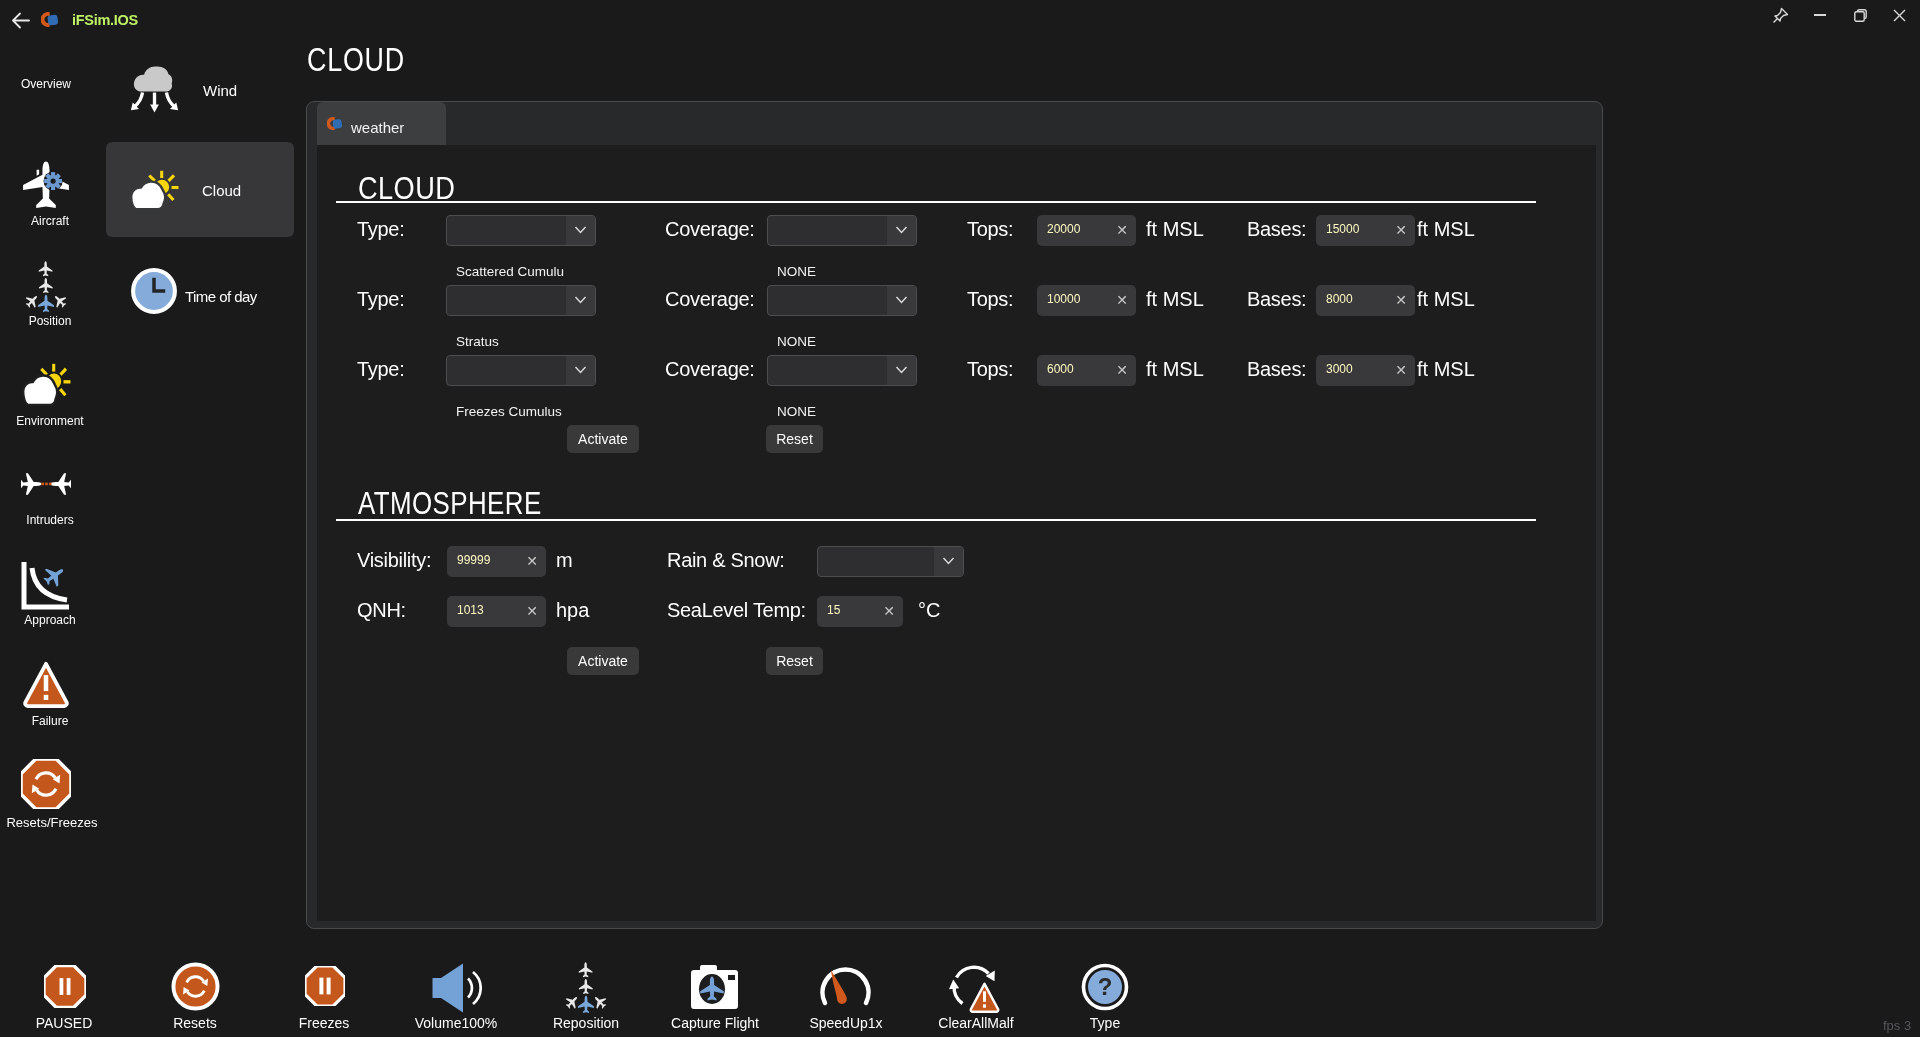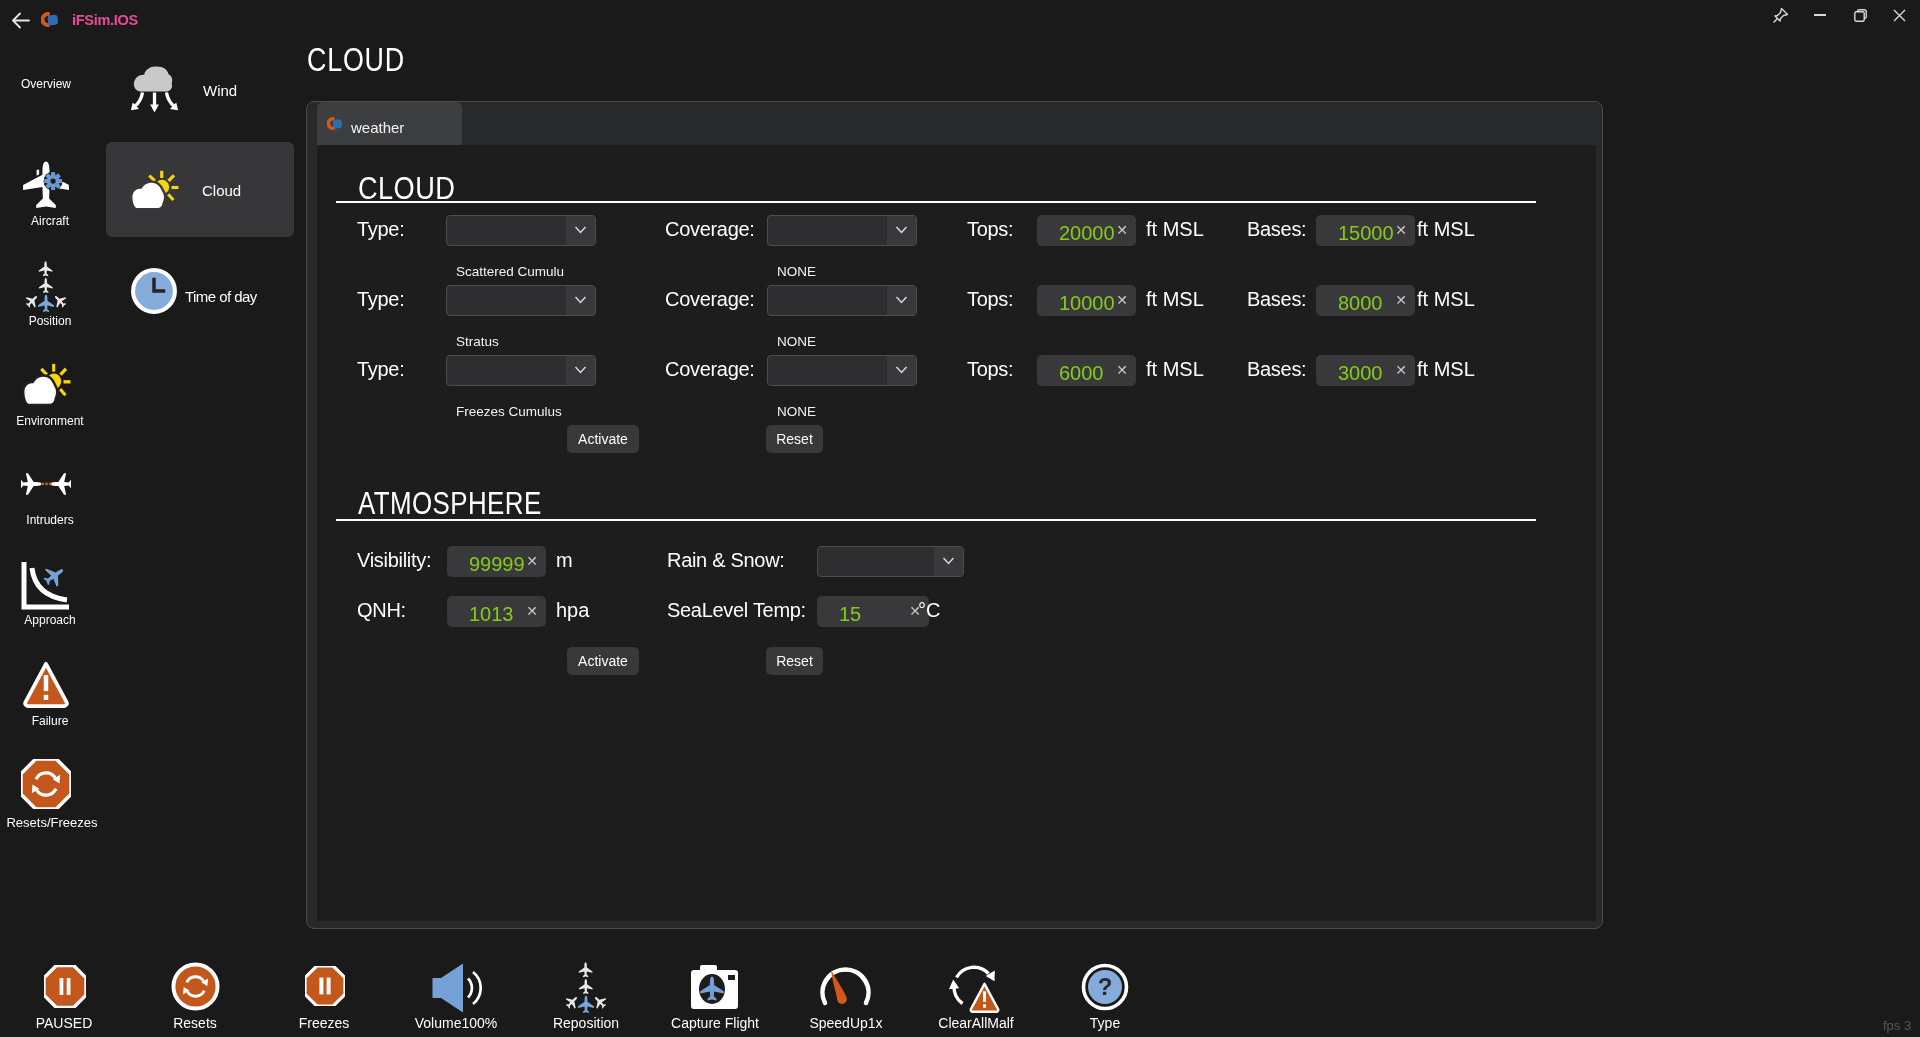--- a/index.html
+++ b/index.html
@@ -1,31 +1,31 @@
 <!DOCTYPE html>
 <html><head>
 <meta charset="utf-8">
 <style>
 * { margin:0; padding:0; box-sizing:border-box; }
 html,body { width:1920px; height:1037px; overflow:hidden; background:#1a1a1b; font-family:"Liberation Sans", sans-serif; color:#fff; }
 .abs { position:absolute; }
-.lbl { position:absolute; color:#ec4899; white-space:nowrap; }
+.lbl { position:absolute; color:#bef264; white-space:nowrap; }
 
 #panel { position:absolute; left:306px; top:101px; width:1297px; height:828px; background:#28292b; border:1px solid #4a4a4c; border-radius:8px; }
-#tab { position:absolute; left:10px; top:0px; width:145px; height:43px; background:#3d3e40; border-radius:6px 6px 0 0; }
+#tab { position:absolute; left:10px; top:0px; width:129px; height:43px; background:#3d3e40; border-radius:6px 6px 0 0; }
 #inner { position:absolute; left:10px; top:43px; width:1279px; height:776px; background:#1d1d1e; }
 .heading { position:absolute; font-size:32px; color:#fff; transform:scaleX(0.8); transform-origin:left top; letter-spacing:0.5px; }
 .hline { position:absolute; height:2px; background:#fdfdfd; }
 .rowlbl { position:absolute; font-size:20px; color:#fdfdfd; letter-spacing:-0.3px; }
 .unit { position:absolute; font-size:20px; color:#fdfdfd; }
 .dd { position:absolute; width:150px; height:31px; background:#2e2e30; border:1px solid #4d4d4f; border-radius:4px; }
 .dd .txt { position:absolute; left:9px; right:30px; top:7px; font-size:13.5px; color:#f2f2f2; white-space:nowrap; overflow:hidden;margin-top:41px; }
 .dd .chev { position:absolute; right:0; top:0; width:29px; height:29px; background:#39393b; border-radius:0 3px 3px 0; }
 .inp { position:absolute; width:99px; height:31px; background:#39393b; border-radius:5px; }
-.inp .v { position:absolute; left:22px; top:7px; font-size:20px; color:#84cc16; }
+.inp .v { position:absolute; left:10px; top:7px; font-size:12px; color:#fef9c3; }
 .inp .x { position:absolute; right:8px; top:7px; font-size:14px; color:#c8c8c8; }
 .btn { position:absolute; height:29px; background:#393939; border-radius:5px; color:#fdfdfd; font-size:14px; text-align:center; }
 .sideicon { position:absolute; }
 .sidelbl { position:absolute; font-size:12px; color:#fdfdfd; text-align:center; white-space:nowrap; }
 .sublbl { position:absolute; font-size:15px; color:#fdfdfd; white-space:nowrap; }
 .botlbl { position:absolute; font-size:14px; color:#fdfdfd; text-align:center; white-space:nowrap; transform:translateX(-50%); }
 </style>
 </head>
 <body>
 
@@ -340,21 +340,21 @@
         </div>
       </div>
 
     <div class="rowlbl" style="left:40px;top:454px">QNH:</div>
     <div class="inp" style="left:130px;top:451px">
         <div class="v">1013</div>
         <div class="x">✕</div>
       </div>
     <div class="unit" style="left:239px;top:454px">hpa</div>
     <div class="rowlbl" style="left:350px;top:454px">SeaLevel Temp:</div>
-    <div class="inp" style="left:500px;top:451px;width:112px">
+    <div class="inp" style="left:500px;top:451px;width:86px">
         <div class="v">15</div>
         <div class="x">✕</div>
       </div>
     <div class="unit" style="left:601px;top:454px">°C</div>
 
     <div class="btn" style="left:250px;top:502px;width:72px;height:28px;line-height:28px">Activate</div>
     <div class="btn" style="left:449px;top:502px;width:57px;height:28px;line-height:28px">Reset</div>
   </div>
 </div>
 

